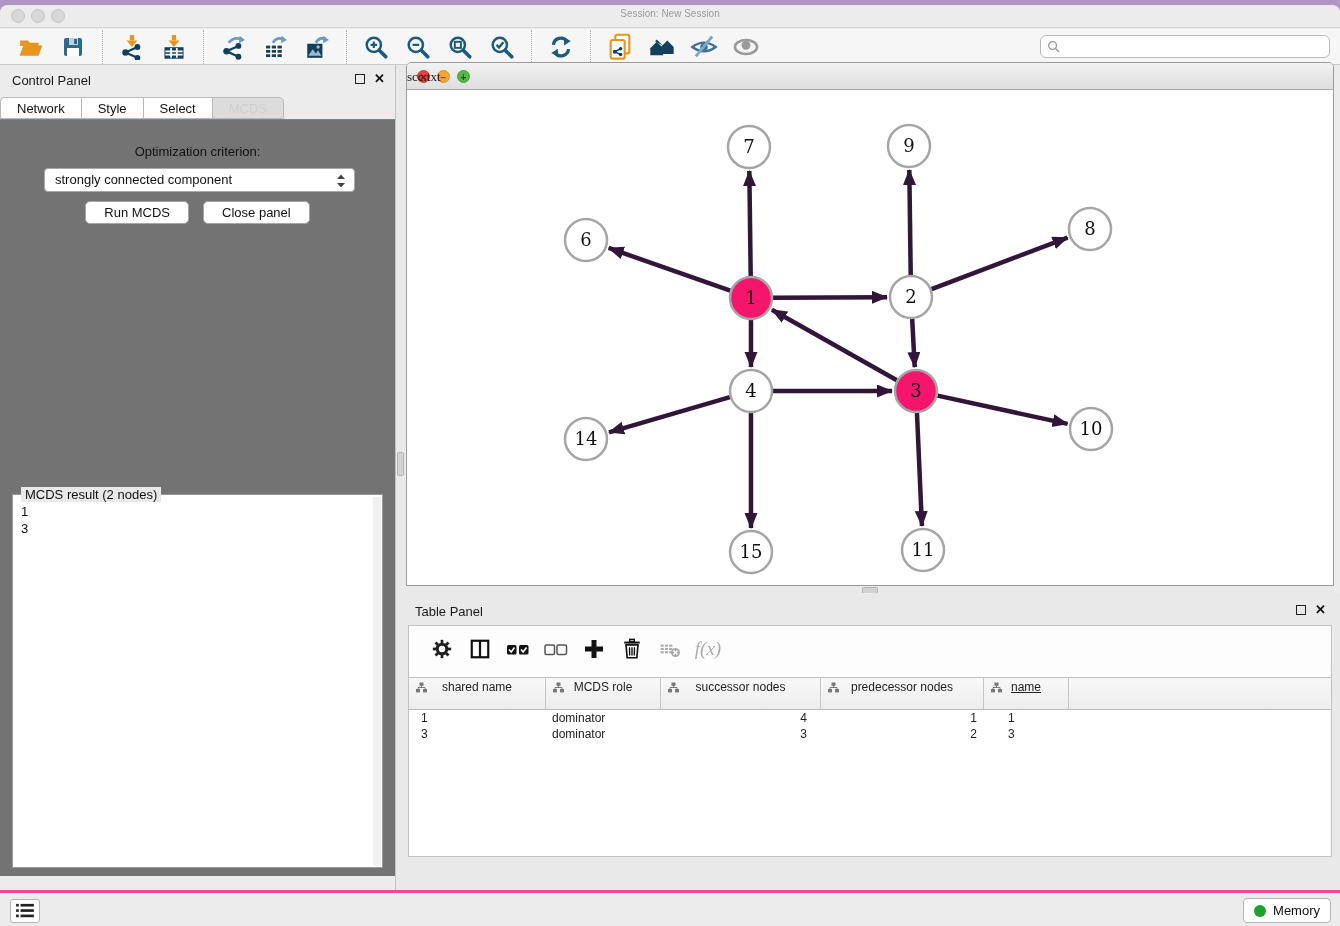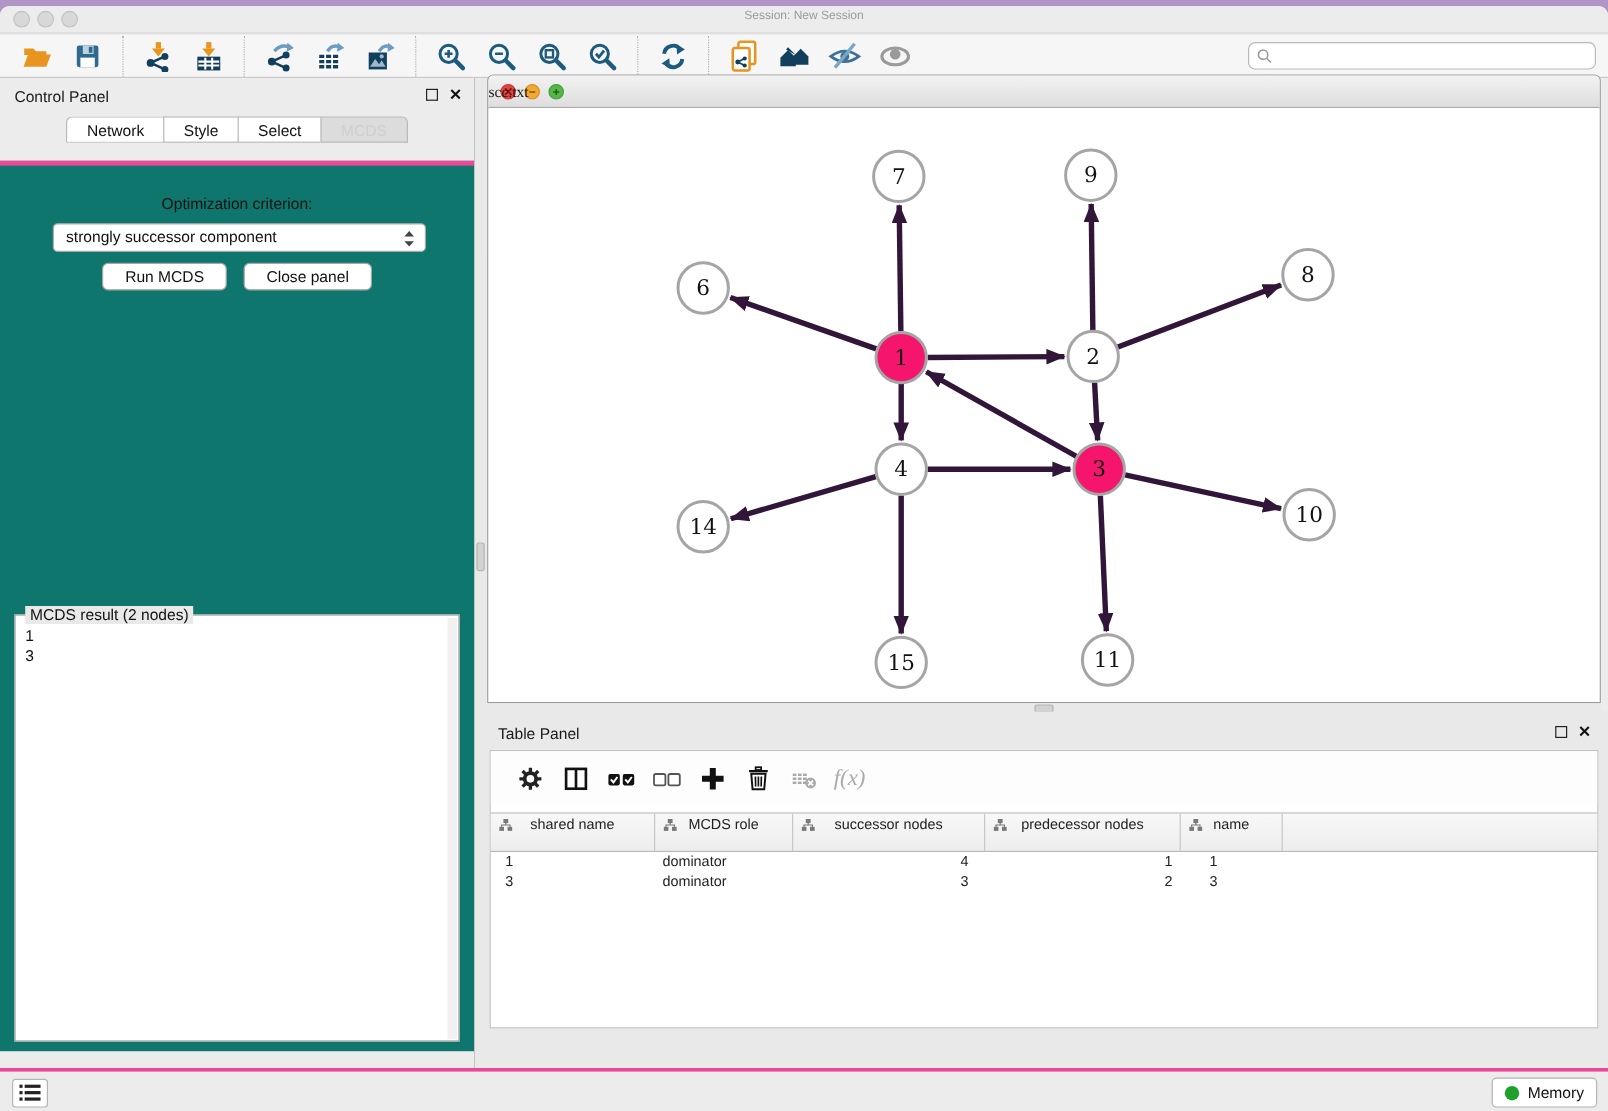--- a/index.html
+++ b/index.html
@@ -32,28 +32,28 @@
   
   .control-panel { position:absolute; left:0; top:60px; width:396px; bottom:36px;
                    background:#ececec; border-right:1px solid #c2c2c2; }
   .panel-header { position:absolute; left:0; right:0; top:0; height:30px; }
   .panel-title { position:absolute; left:12px; top:8px; font-size:13px; color:#1a1a1a;text-align:right; }
   .ph-float { position:absolute; top:9px; width:10px; height:10px; border:1.5px solid #222; }
   .ph-close { position:absolute; top:6px; font-size:13px; font-weight:bold; color:#111; }
   .control-panel .ph-float { right:30px; } .control-panel .ph-close { right:10px; }
 
   .cp-tabs { position:absolute; left:0; right:0; top:32px; height:36px; display:flex;
-             justify-content:center; }
+             justify-content:flex-start; }
   .cp-tab { height:22px; padding:0 16px; background:#fff; border:1px solid #b9b9b9;
             border-right:none; font-size:13px; line-height:21px; color:#111; }
   .cp-tab:first-child { border-radius:5px 0 0 0; }
   .cp-tab:last-child { border-right:1px solid #b9b9b9; border-radius:0 5px 0 0; }
   .cp-tab.selected { background:#dcdcdc; color:#cfcfcf; }
-  .cp-content { position:absolute; left:0; right:0; top:54px; bottom:14px; background:#0f766e;
-                border-top:4px solid #ec4899;margin-top:15px; }
+  .cp-content { position:absolute; left:0; right:0; top:54px; bottom:14px; background:#737373;
+                border-top:1px solid #ec4899; }
   .opt-label { position:absolute; left:0; right:0; top:24px; text-align:center; font-size:13px; color:#111; }
   .criterion-select { position:absolute; left:44px; right:40px; top:48px; height:24px; background:#fff;
                       border:1px solid #a9a9a9; border-radius:4px; font-size:13px; color:#111;
                       line-height:22px; padding-left:10px; }
   .stepper { position:absolute; right:8px; top:4px; width:10px; height:16px; }
   .cp-buttons { position:absolute; left:0; right:0; top:81px; display:flex; justify-content:center; gap:14px; }
   .cp-btn { height:23px; padding:0 18px; background:#fff; border:1px solid #a6a6a6; border-radius:5px;
             font-size:13px; color:#111; line-height:21px;text-align:center; }
 
   .result-box { position:absolute; left:12px; right:12px; top:374px; bottom:8px;
@@ -301,21 +301,21 @@
     </div>
     <div class="cp-tabs">
         <div class="cp-tab">Network</div>
         <div class="cp-tab">Style</div>
         <div class="cp-tab">Select</div>
         <div class="cp-tab selected">MCDS</div>
       </div>
     <div class="cp-content">
       <div class="opt-label">Optimization criterion:</div>
       <div class="criterion-select">
-        <span>strongly successor component</span>
+        <span>strongly connected component</span>
         <svg class="stepper" viewBox="0 0 10 16">
           <path d="M1,6 L5,1.5 L9,6 Z" fill="#444"></path>
           <path d="M1,10 L5,14.5 L9,10 Z" fill="#444"></path>
         </svg>
       </div>
       <div class="cp-buttons">
         <button class="cp-btn">Run MCDS</button>
         <button class="cp-btn">Close panel</button>
       </div>
       <div class="result-box">
@@ -488,21 +488,21 @@
                 <rect x="0" y="7" width="4" height="3.4" fill="#787878"></rect>
                 <rect x="7" y="7" width="4" height="3.4" fill="#787878"></rect>
                 <path d="M5.5,3.9 V5.5 M2,7 V5.5 H9 V7" stroke="#787878" fill="none"></path>
               </svg><span>successor nodes</span></div>
             <div class="tbl-hcell" style="width: 163px;"><svg width="11" height="11" viewBox="0 0 11 11">
                 <rect x="3.5" y="0.5" width="4" height="3.4" fill="#787878"></rect>
                 <rect x="0" y="7" width="4" height="3.4" fill="#787878"></rect>
                 <rect x="7" y="7" width="4" height="3.4" fill="#787878"></rect>
                 <path d="M5.5,3.9 V5.5 M2,7 V5.5 H9 V7" stroke="#787878" fill="none"></path>
               </svg><span>predecessor nodes</span></div>
-            <div class="tbl-hcell" style="width: 85px;"><svg width="11" height="11" viewBox="0 0 11 11">
+            <div class="tbl-hcell" style="width: 85px; text-decoration: underline;"><svg width="11" height="11" viewBox="0 0 11 11">
                 <rect x="3.5" y="0.5" width="4" height="3.4" fill="#787878"></rect>
                 <rect x="0" y="7" width="4" height="3.4" fill="#787878"></rect>
                 <rect x="7" y="7" width="4" height="3.4" fill="#787878"></rect>
                 <path d="M5.5,3.9 V5.5 M2,7 V5.5 H9 V7" stroke="#787878" fill="none"></path>
               </svg><span>name</span></div>
           </div>
         <div>
             <div class="tbl-row">
               <div class="tbl-cell" style="width: 137px; text-align: left; padding-left: 12px;">1</div>
               <div class="tbl-cell" style="width: 115px; text-align: left; padding-left: 6px;">dominator</div>

